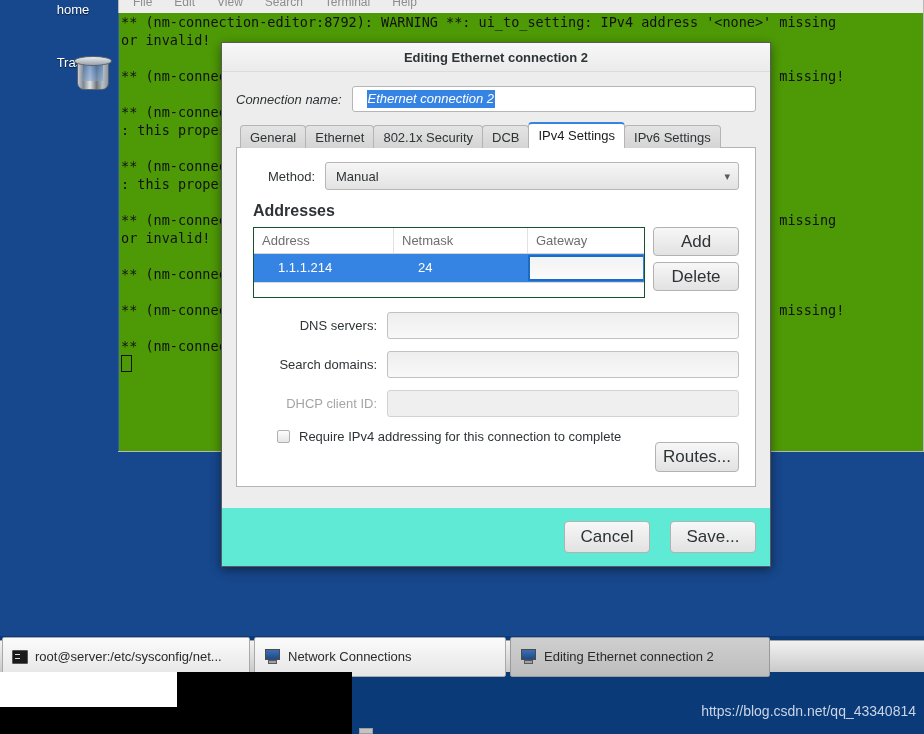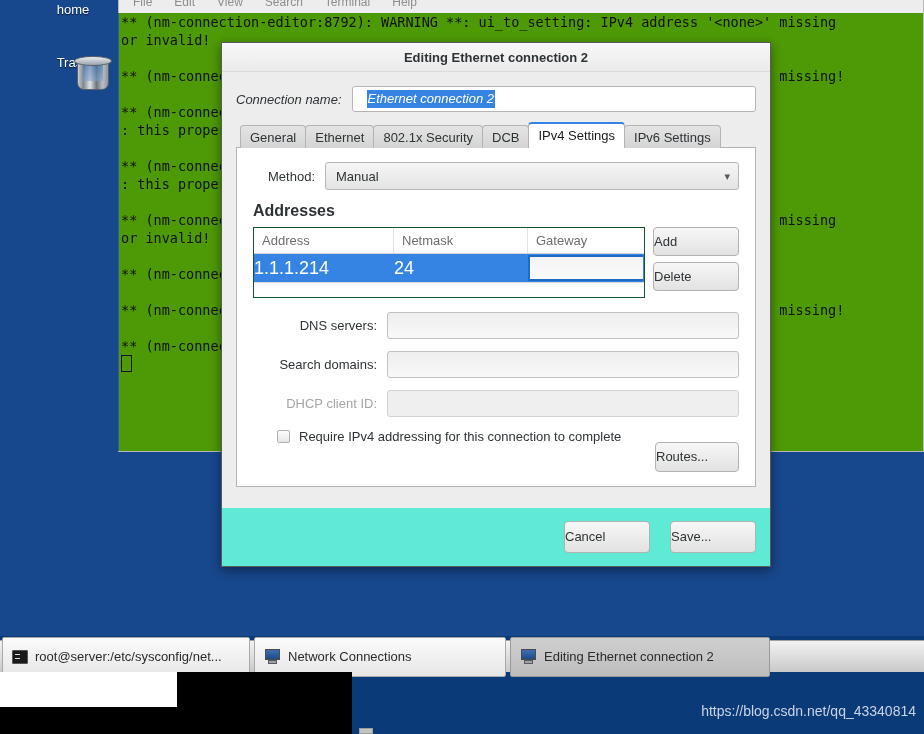--- a/index.html
+++ b/index.html
@@ -308,48 +308,48 @@
   .col-c { flex: 1; border-right: none !important; }
 
   .addr-row {
     display: flex;
     height: 28px;
     background: #3584e4;
     align-items: center;
   }
   .addr-row div {
     font-family: "Liberation Sans", sans-serif;
-    font-size: 18px;
+    font-size: 13px;
     color: #ffffff;
     line-height: 28px;
-    padding-left: 0;
+    padding-left: 24px;
     box-sizing: border-box;
   }
   .cell-edit {
     height: 26px;
     background: linear-gradient(180deg,#f3f3f3,#fbfbfb);
     border: 2px solid #1c6cc4;
     box-sizing: border-box;
     margin-right: 1px;
   }
   .addr-empty {
     height: 14px;
     background: #ffffff;
     border-top: 1px solid #d9d9d9;
   }
 
   .btn {
     font-family: "Liberation Sans", sans-serif;
-    font-size: 13px;
+    font-size: 17px;
     color: #2e3436;
     background: linear-gradient(180deg,#f7f7f7,#e2e2e2);
     border: 1px solid #b2b2b2;
     border-radius: 4px;
     box-sizing: border-box;
-    text-align: left;
+    text-align: center;
     cursor: default;
   }
   .btn-side { width: 86px; height: 29px; line-height: 27px; }
   .gap6 { height: 6px; }
 
   .inputline {
     flex: 1;
     height: 27px;
     background: linear-gradient(180deg,#eeeeee,#f8f8f8);
     border: 1px solid #c1c1c1;

